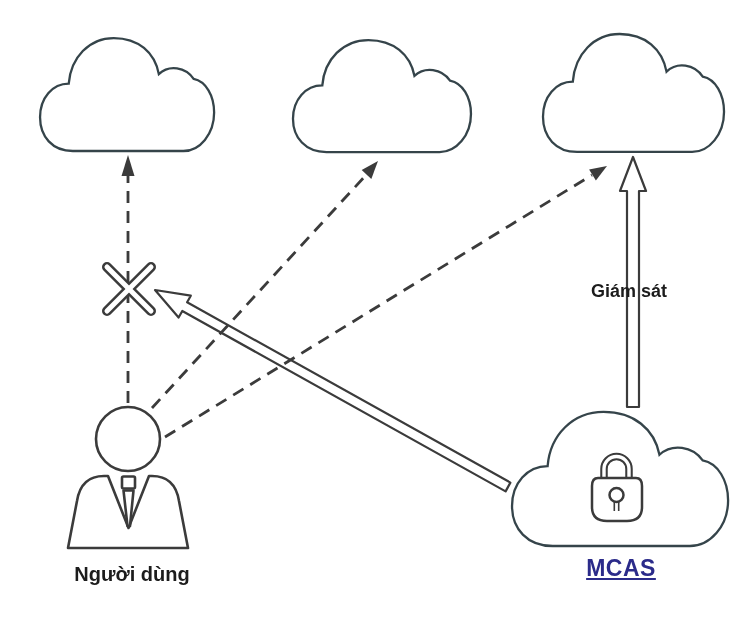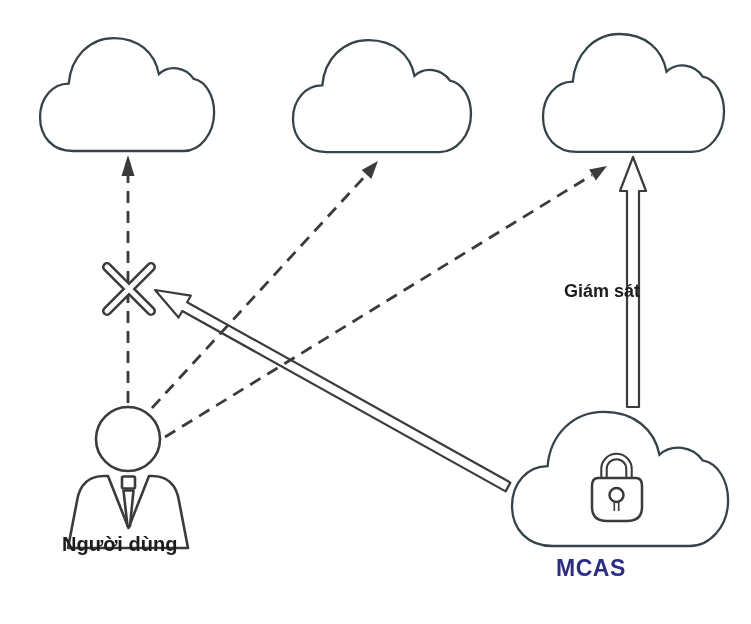--- a/index.html
+++ b/index.html
@@ -31,26 +31,26 @@
   .lk-sh-i { fill: none; stroke: #ffffff; stroke-width: 3.4; }
   .lk-body { fill: #ffffff; stroke: var(--line); stroke-width: 2.5; stroke-linejoin: round; }
   .lk-stem-o { stroke: var(--line); stroke-width: 6; }
   .lk-stem-i { stroke: #ffffff; stroke-width: 2.8; }
   .lk-hole { fill: #ffffff; stroke: var(--line); stroke-width: 2.5; }
 
   .label {
     position: absolute;
     font-weight: bold;
     color: var(--label-text);
-    text-align: left;
+    text-align: center;
     line-height: 1.15;
     white-space: nowrap;
   }
-  .label-user    { left: 62px;  top: 533px; width: 140px; font-size: 20px; }
-  .label-mcas    { left: 556px; top: 555px; width: 130px; font-size: 23px; letter-spacing: 0.5px; color: var(--mcas-text); }
+  .label-user    { left: 62px;  top: 563px; width: 140px; font-size: 20px; }
+  .label-mcas    { left: 556px; top: 555px; width: 130px; font-size: 23px; letter-spacing: 0.5px; color: var(--mcas-text); text-decoration: underline; }
   .label-monitor { left: 564px; top: 281px; width: 130px; font-size: 18px; }
   .label-control { left: 373px; top: 372px; width: 120px; font-size: 18px; }
 </style>
 </head>
 <body>
 
 <div class="stage">
 
   <svg width="751" height="624" viewBox="0 0 751 624">
     <defs>

